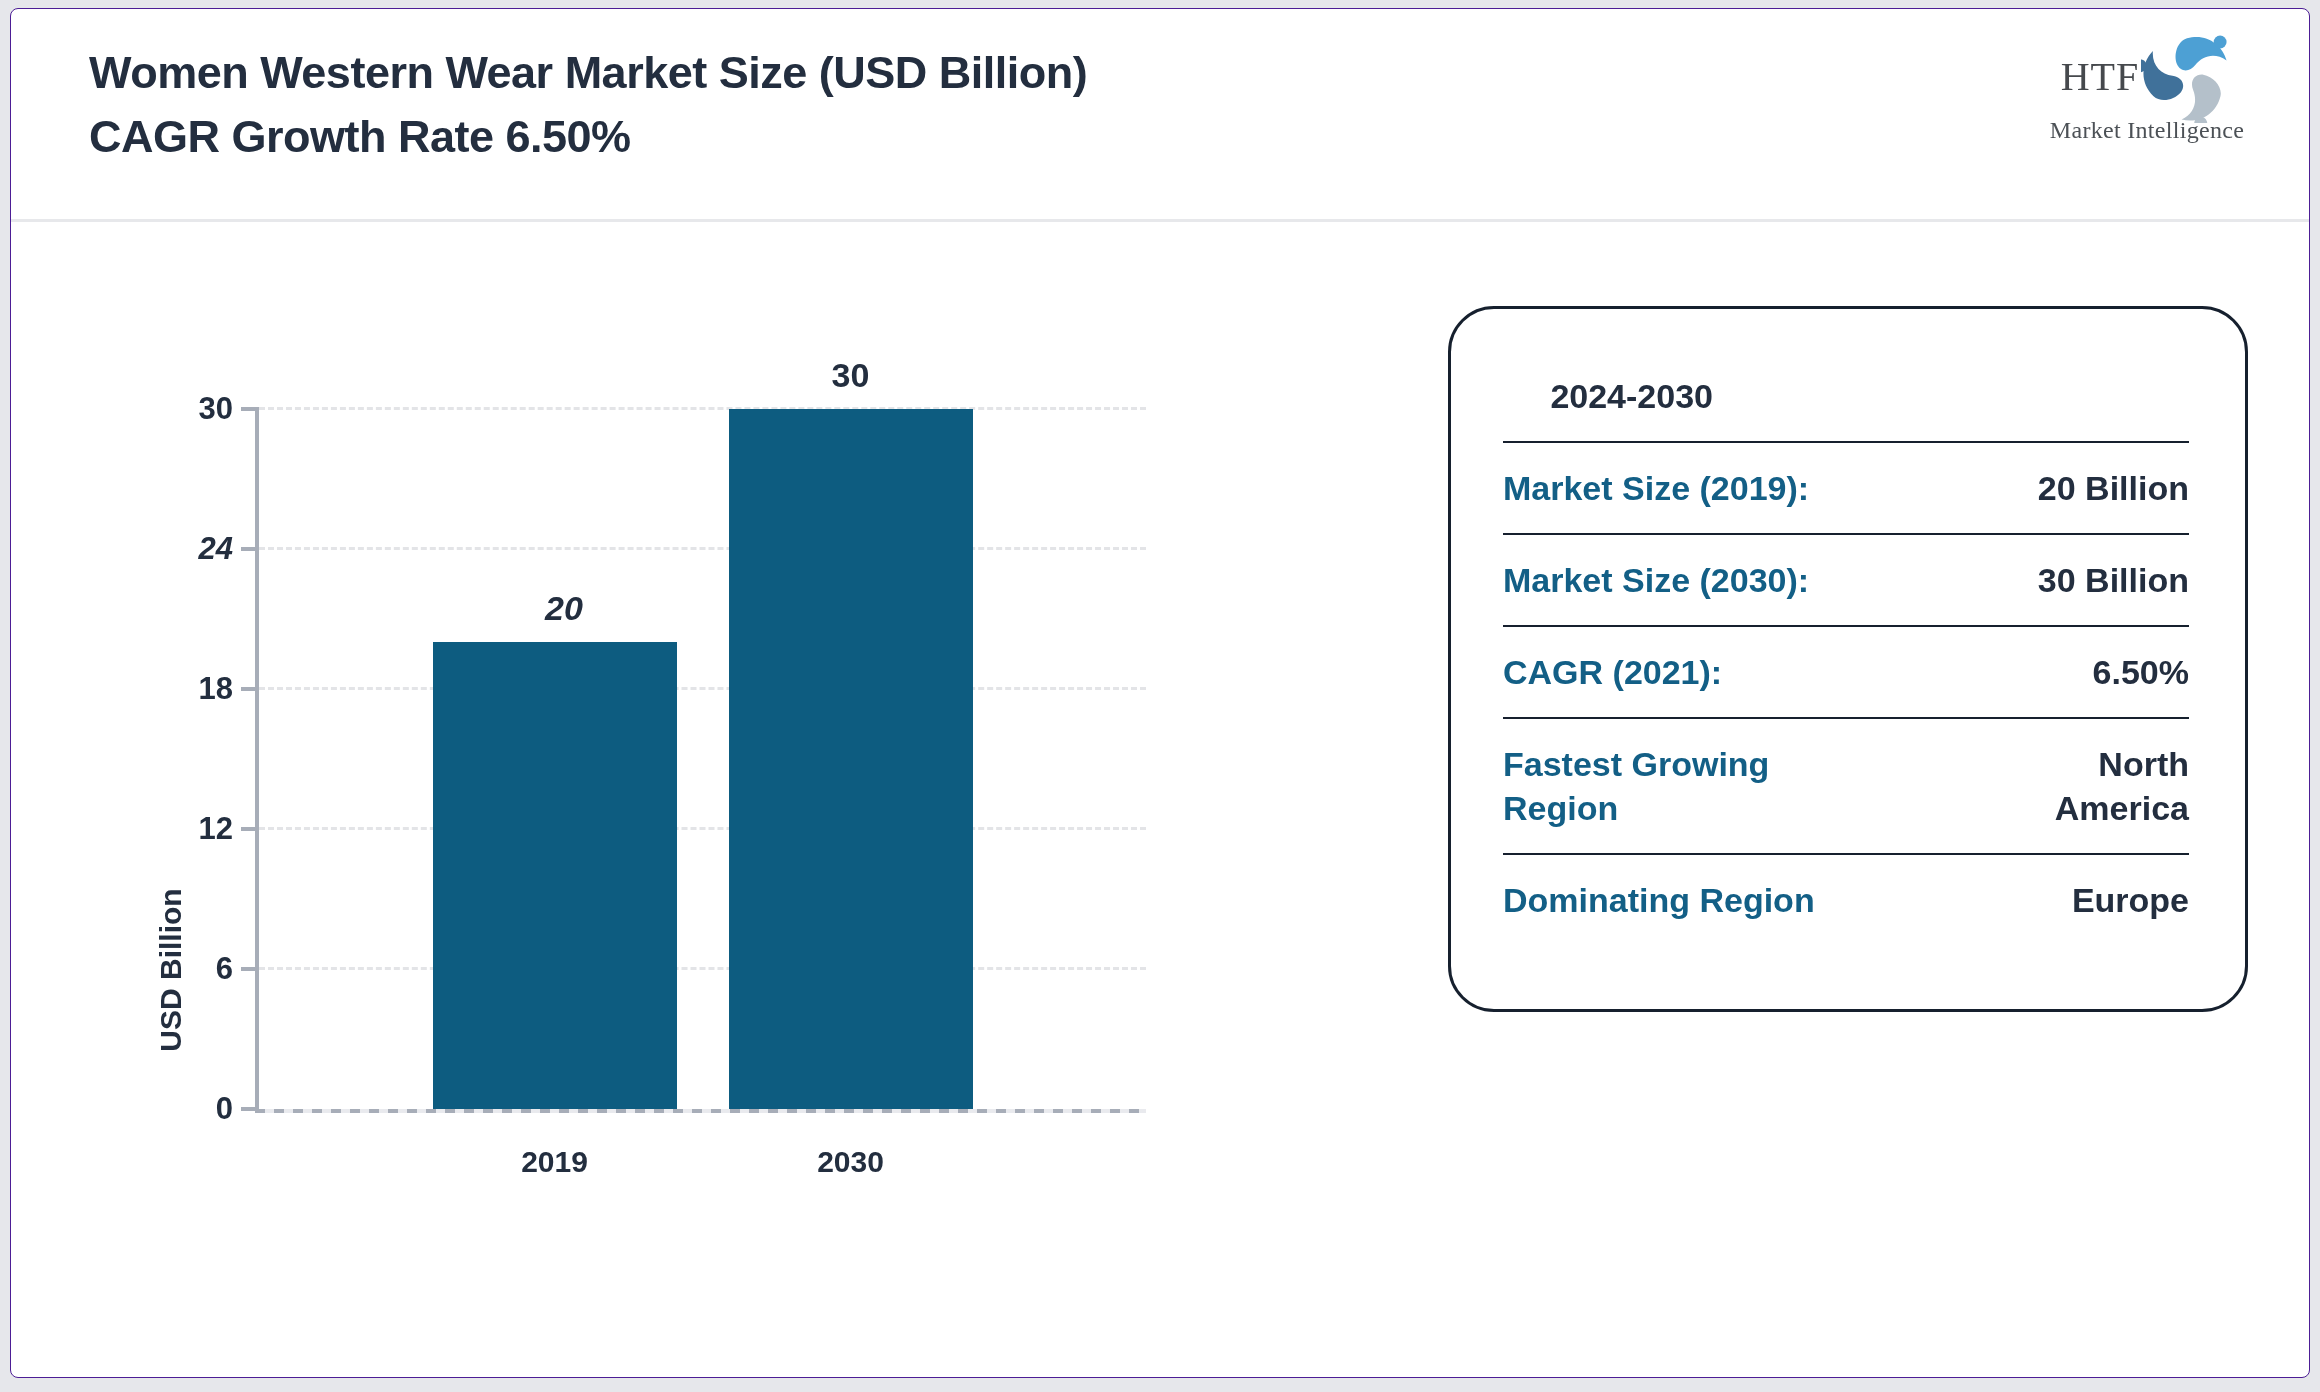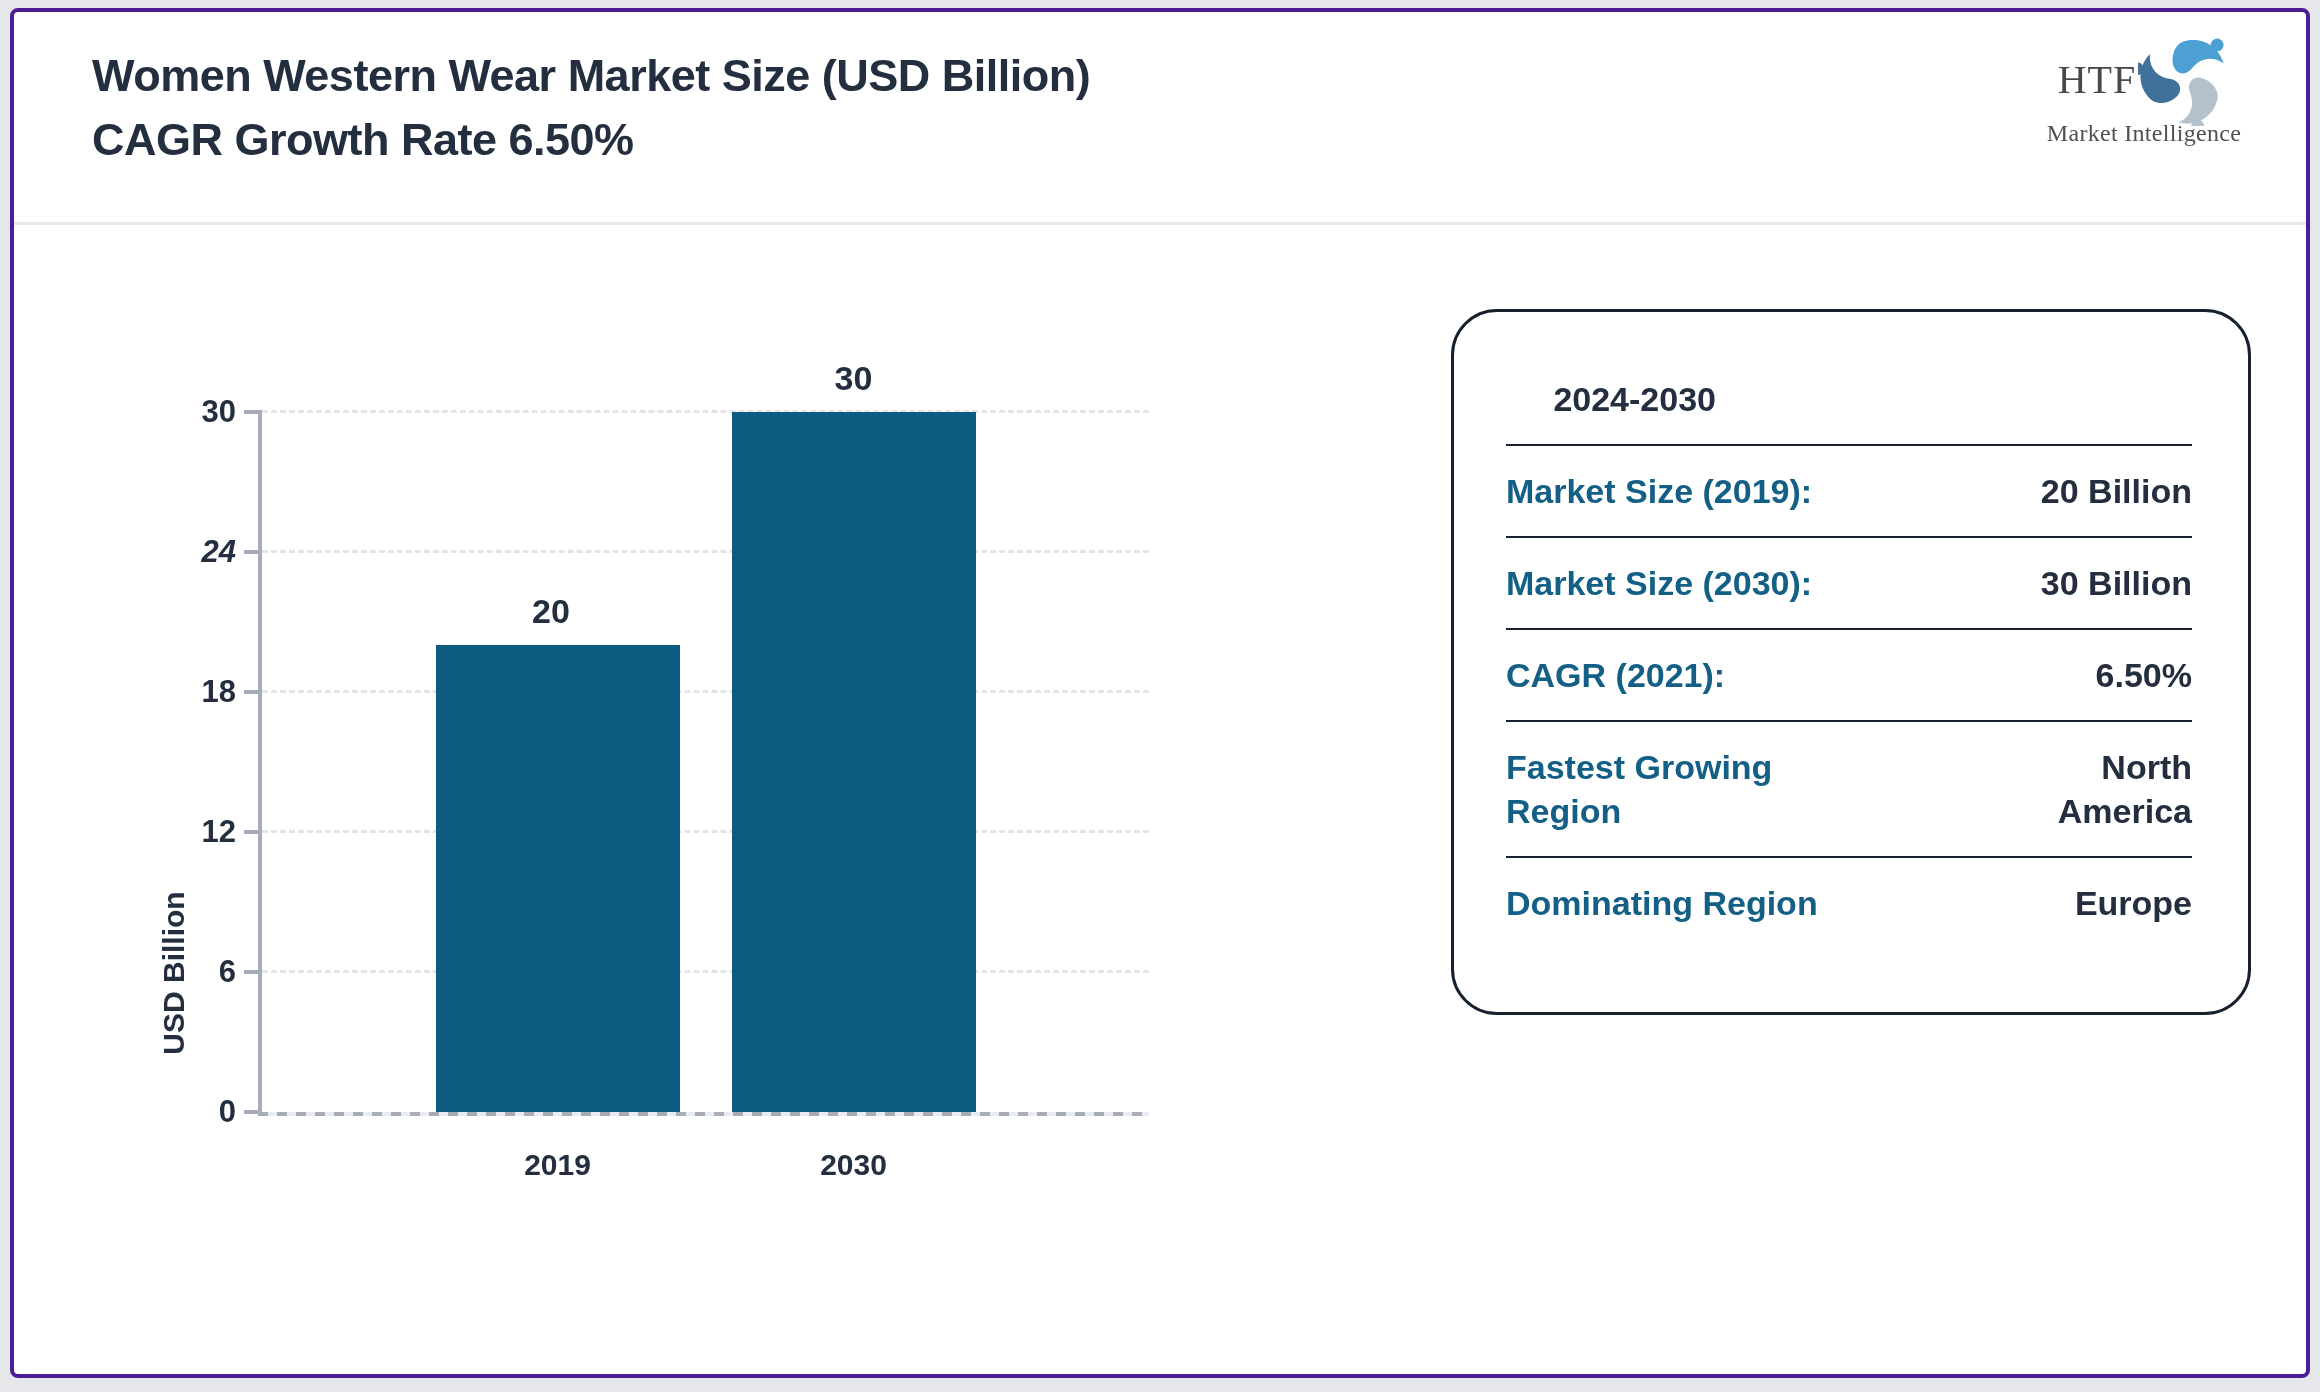--- a/index.html
+++ b/index.html
@@ -6,21 +6,21 @@
   body{
     width:2320px;height:1392px;
     background:#e6e7eb;
     font-family:"Liberation Sans", sans-serif;
     overflow:hidden;
     position:relative;
   }
   .page{
     position:absolute; left:10px; top:8px; right:10px; bottom:14px;
     background:#ffffff;
-    border:4px solid #4c1d95;
+    border:1px solid #4c1d95;
     border-radius:8px;
   }
   
   .header{position:absolute;left:0;top:0;right:0;height:210px;}
   .title{
     position:absolute;left:78px;top:32px;
     color:var(--dark,#232e3f);
     font-size:45px;font-weight:bold;line-height:64px;letter-spacing:-0.5px;
   }
   .header-divider{
@@ -148,21 +148,21 @@
       <div class="ticklabel" style="top: 469px; left: 122px;">18</div>
       <div class="gridline" style="top: 327px; left: 248px; width: 887px;"></div>
       <div class="tickmark" style="top: 327px; left: 230px;"></div>
       <div class="ticklabel" style="top: 329px; left: 122px; font-style: italic;">24</div>
       <div class="gridline" style="top: 187px; left: 248px; width: 887px;"></div>
       <div class="tickmark" style="top: 187px; left: 230px;"></div>
       <div class="ticklabel" style="top: 189px; left: 122px;">30</div>
       <div class="vaxis" style="left: 244px; top: 189px; height: 702px;"></div>
       <div class="baseline" style="left: 244px; top: 889px; width: 891px;"></div>
       <div class="bar" style="left: 421.5px; top: 422.333px; width: 244px; height: 466.667px;"></div>
-      <div class="valuelabel" style="left: 415px; top: 408.333px; width: 244px;">20</div>
+      <div class="valuelabel" style="left: 431px; top: 408.333px; width: 244px; font-style: italic;">20</div>
       <div class="catlabel" style="left: 421.5px; top: 925px; width: 244px;">2019</div>
       <div class="bar" style="left: 717.5px; top: 189px; width: 244px; height: 700px;"></div>
       <div class="valuelabel" style="left: 717.5px; top: 175px; width: 244px;">30</div>
       <div class="catlabel" style="left: 717.5px; top: 925px; width: 244px;">2030</div>
     </div>
 
   <div class="info-card">
     <div class="info-row">
       <div class="info-value">2024-2030</div>
     </div>

